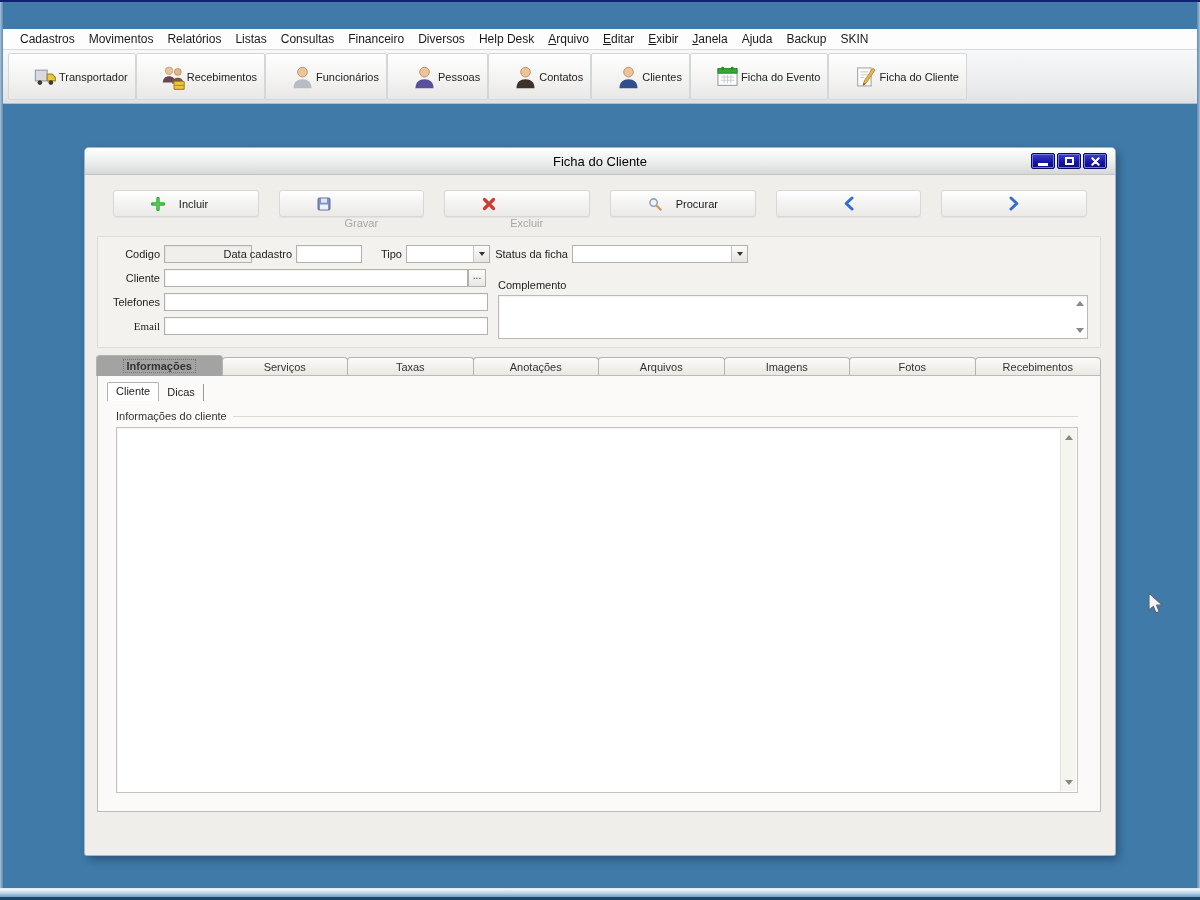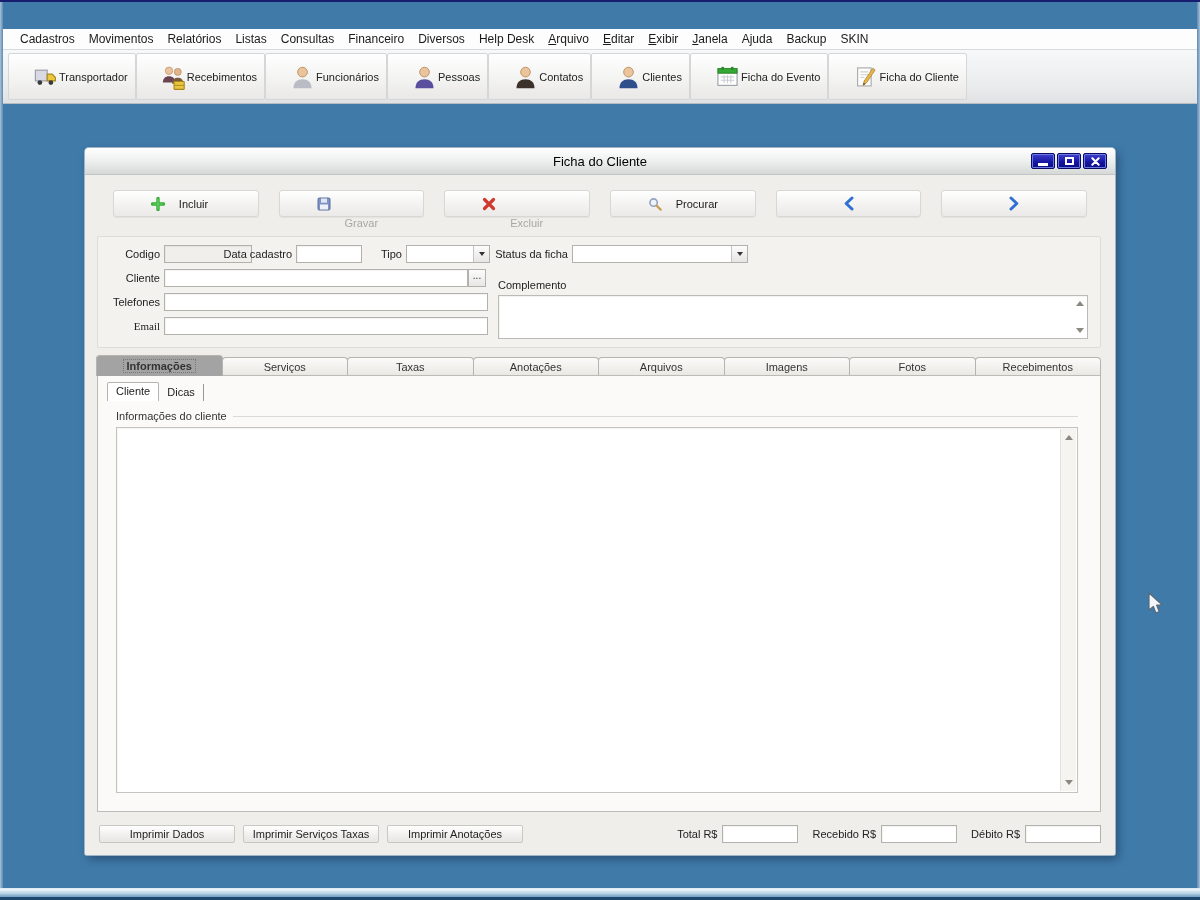--- a/index.html
+++ b/index.html
@@ -402,38 +402,20 @@
               <span class="sb-arrow" style="top:3px;">
                   <span class="tri-up"></span>
                 </span>
               <span class="sb-arrow" style="bottom:3px;">
                   <span class="tri-down"></span>
                 </span>
             </span>
           </div>
         </div>
 
-        <div class="dlg-footer">
-          <div class="fbtn">Imprimir Dados</div>
-          <div class="fbtn">Imprimir Serviços Taxas</div>
-          <div class="fbtn">Imprimir Anotações</div>
-          <div class="spacer"></div>
-          <div class="money">
-            <span class="mlabel">Total R$</span>
-            <input class="minput" value="" style="">
-          </div>
-          <div class="money">
-            <span class="mlabel">Recebido R$</span>
-            <input class="minput" value="" style="">
-          </div>
-          <div class="money">
-            <span class="mlabel">Débito R$</span>
-            <input class="minput last" value="" style="">
-          </div>
-        </div>
 
       </div>
     </div>
   </div>
 
   <svg class="cursor" width="20" height="24" viewBox="0 0 20 24">
     <path d="M2 1 L2 18 L6.4 14.4 L9 21 L12.2 19.5 L9.6 13.2 L15 12.8 Z" fill="#f4f7fa" stroke="#5a6a78" stroke-width="1.2" stroke-linejoin="round"></path>
   </svg>
 
 </div>

